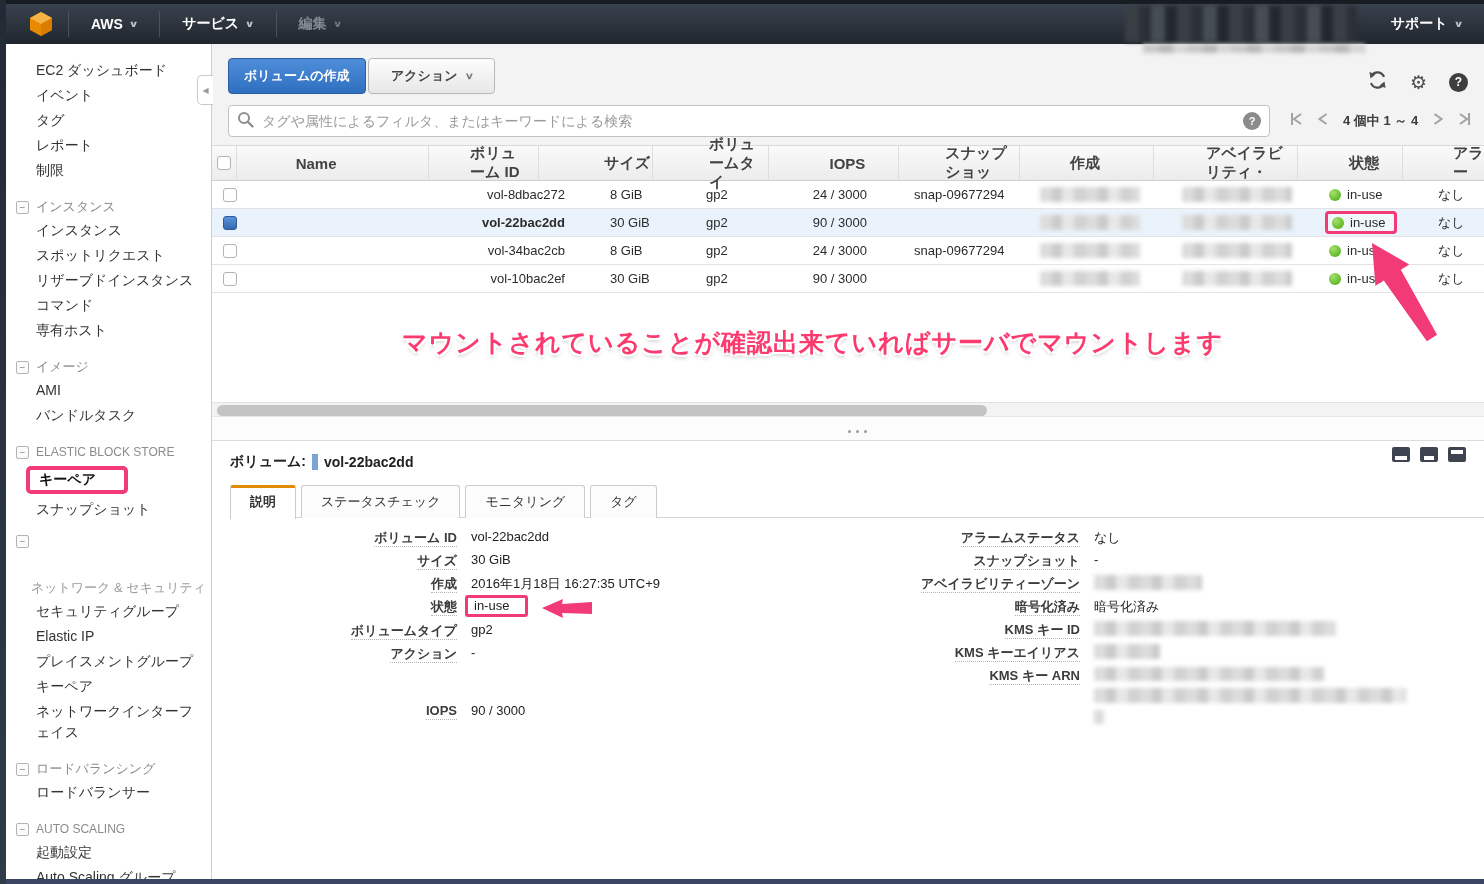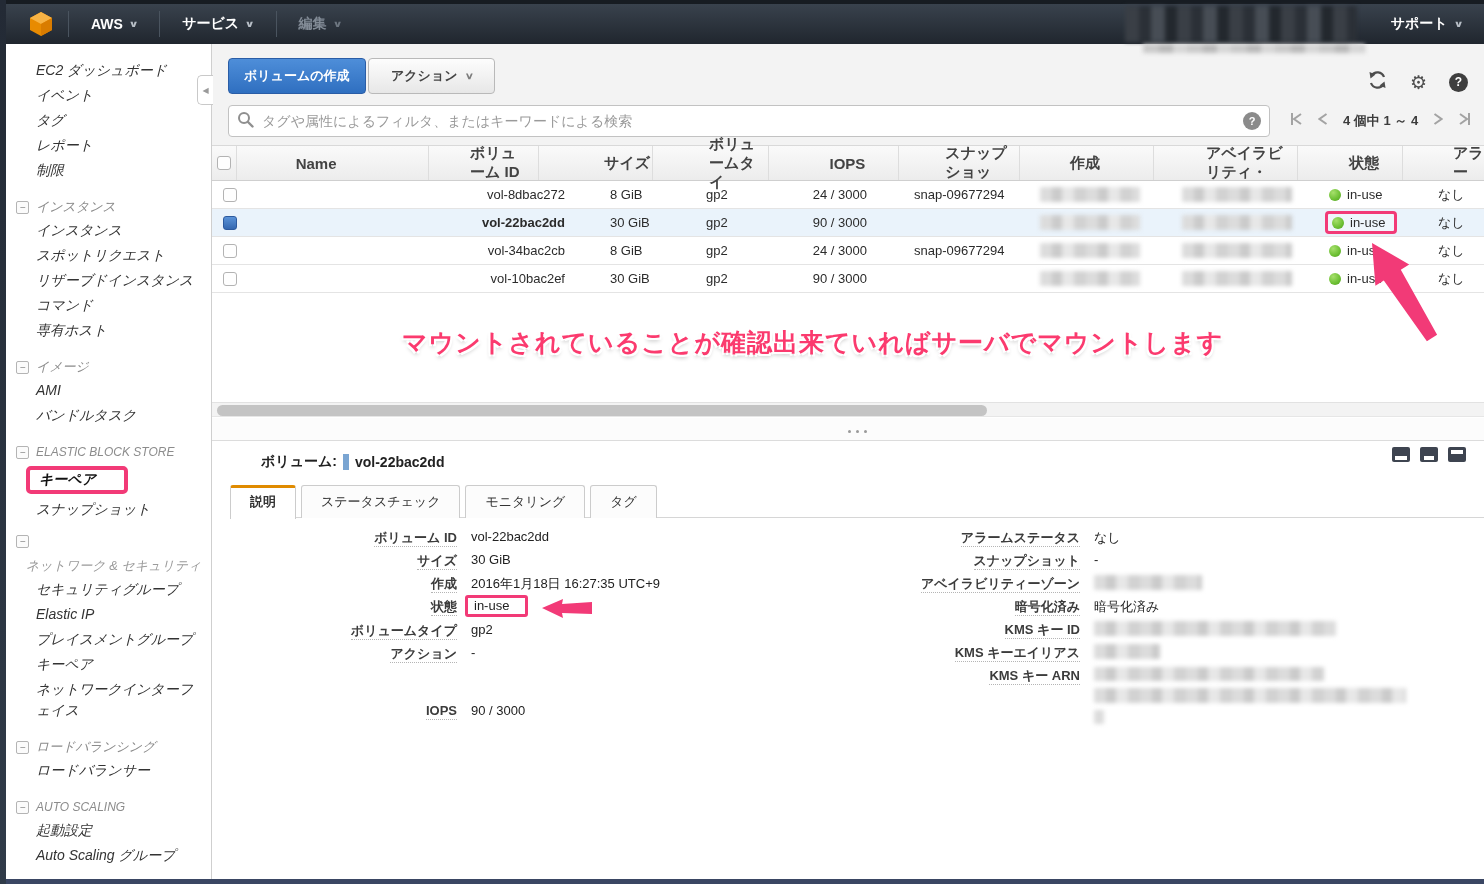--- a/index.html
+++ b/index.html
@@ -24,28 +24,28 @@
   .nav-right { margin-left:auto; display:flex; align-items:center; }
   .blur-dark { background:repeating-linear-gradient(90deg,#3a3f46 0 14px,#2b3037 14px 26px,#474d55 26px 40px,#23282e 40px 52px);
                filter:blur(2px); border-radius:1px; }
   .acct-blur { width:232px; height:36px; margin-right:12px; }
   .acct-blur-under { position:absolute; left:1143px; top:44px; width:222px; height:9px;
                background:repeating-linear-gradient(90deg,#c9c9c9 0 16px,#b9b9b9 16px 30px,#d6d6d6 30px 44px);
                filter:blur(2px); z-index:41; }
 
   
   .sidebar { position:absolute; left:6px; top:44px; width:206px; bottom:5px; background:#fff;
-             border-right:1px solid #cfcfcf; padding:14px 0 0 30px; font-size:14px; color:#333; overflow:hidden; z-index:20;font-style:italic; }
+             border-right:1px solid #cfcfcf; padding:14px 0 0 30px; font-size:14px; color:#333; overflow:hidden; z-index:20; }
   .side-item { line-height:25px; cursor:pointer; white-space:nowrap; }
   .side-item.wrap { white-space:normal; width:160px; line-height:21px; padding:2px 0; }
   .side-sec { margin-top:13px; display:flex; align-items:center; gap:7px; color:#8c8c8c; font-size:13px; line-height:22px; margin-left:-20px; cursor:pointer; }
   .side-sec.latin { font-size:12px; }
   .minus-box { width:13px; height:13px; border:1px solid #b4b4b4; border-radius:2px; background:#fbfbfb;
                color:#8a8a8a; font-size:10px; line-height:11px; text-align:center; flex:0 0 13px; }
-  .side-sec-plain { margin-top:7px; color:#9b9b9b; font-size:13px; line-height:22px; margin-left:-10px; }
+  .side-sec-plain { margin-top:29px; color:#9b9b9b; font-size:13px; line-height:22px; margin-left:-10px;text-align:center; }
   .vol-box { display:inline-block; border:4px solid #f23a77; border-radius:5px; padding:1px 28px 1px 9px;
              margin:3px 0 3px -10px; font-weight:bold; color:#111; cursor:pointer; }
   .collapse-tab { position:absolute; left:197px; top:75px; width:16px; height:30px; background:#fff;
                   border:1px solid #c9c9c9; border-right:none; border-radius:5px 0 0 5px; z-index:30;
                   display:flex; align-items:center; justify-content:center; color:#9a9a9a; font-size:8px; cursor:pointer; }
 
   
   .main { position:absolute; left:212px; top:44px; right:0; bottom:5px; background:#fff; }
   .main-top { position:absolute; top:0; left:0; right:0; height:101px; background:#f3f3f3; }
 
@@ -110,21 +110,21 @@
 
   
   .hscroll { position:absolute; left:0; right:0; top:358px; height:15px; background:#f3f3f3; border-top:1px solid #e2e2e2; border-bottom:1px solid #e6e6e6; }
   .hscroll .thumb { position:absolute; left:5px; top:2px; width:770px; height:11px; background:#c4c4c4; border-radius:6px; cursor:pointer; }
   .splitter { position:absolute; left:0; right:0; top:374px; height:22px; background:#fcfcfc; }
   .splitter .dots { position:absolute; left:50%; top:12px; display:flex; gap:5px; cursor:row-resize; }
   .splitter .dots i { width:3px; height:3px; background:#9a9a9a; border-radius:50%; }
 
   
   .details { position:absolute; left:0; right:0; top:396px; bottom:0; background:#fff; border-top:1px solid #dcdcdc; font-size:13px; }
-  .d-title { position:absolute; left:18px; top:12px; font-size:14px; font-weight:bold; color:#222; display:flex; align-items:center; gap:6px;margin-left:31px; }
+  .d-title { position:absolute; left:18px; top:12px; font-size:14px; font-weight:bold; color:#222; display:flex; align-items:center; gap:6px; }
   .d-title .bluebar { width:6px; height:16px; background:#7aa5d2; display:inline-block; }
   .layout-icons { position:absolute; right:18px; top:6px; display:flex; gap:10px; }
   .li-ic { width:18px; height:15px; background:#3e4450; border-radius:2px; position:relative; cursor:pointer; }
   .li-ic i { position:absolute; left:3px; right:3px; height:4px; background:#fff; }
   .li-ic.b i { bottom:2px; } .li-ic.m i { bottom:2px; left:4px; right:4px; } .li-ic.t i { top:3px; }
 
   .tabs { position:absolute; left:18px; right:0; top:44px; height:33px; border-bottom:1px solid #d6d6d6; display:flex; gap:5px; }
   .tab { padding:7px 19px 0; border:1px solid #ccc; border-bottom:none; border-radius:3px 3px 0 0; background:#fcfcfc;
          color:#333; cursor:pointer; height:33px; }
   .tab.active { background:#fff; border-top:3px solid #e08b00; padding-top:5px; font-weight:bold;

